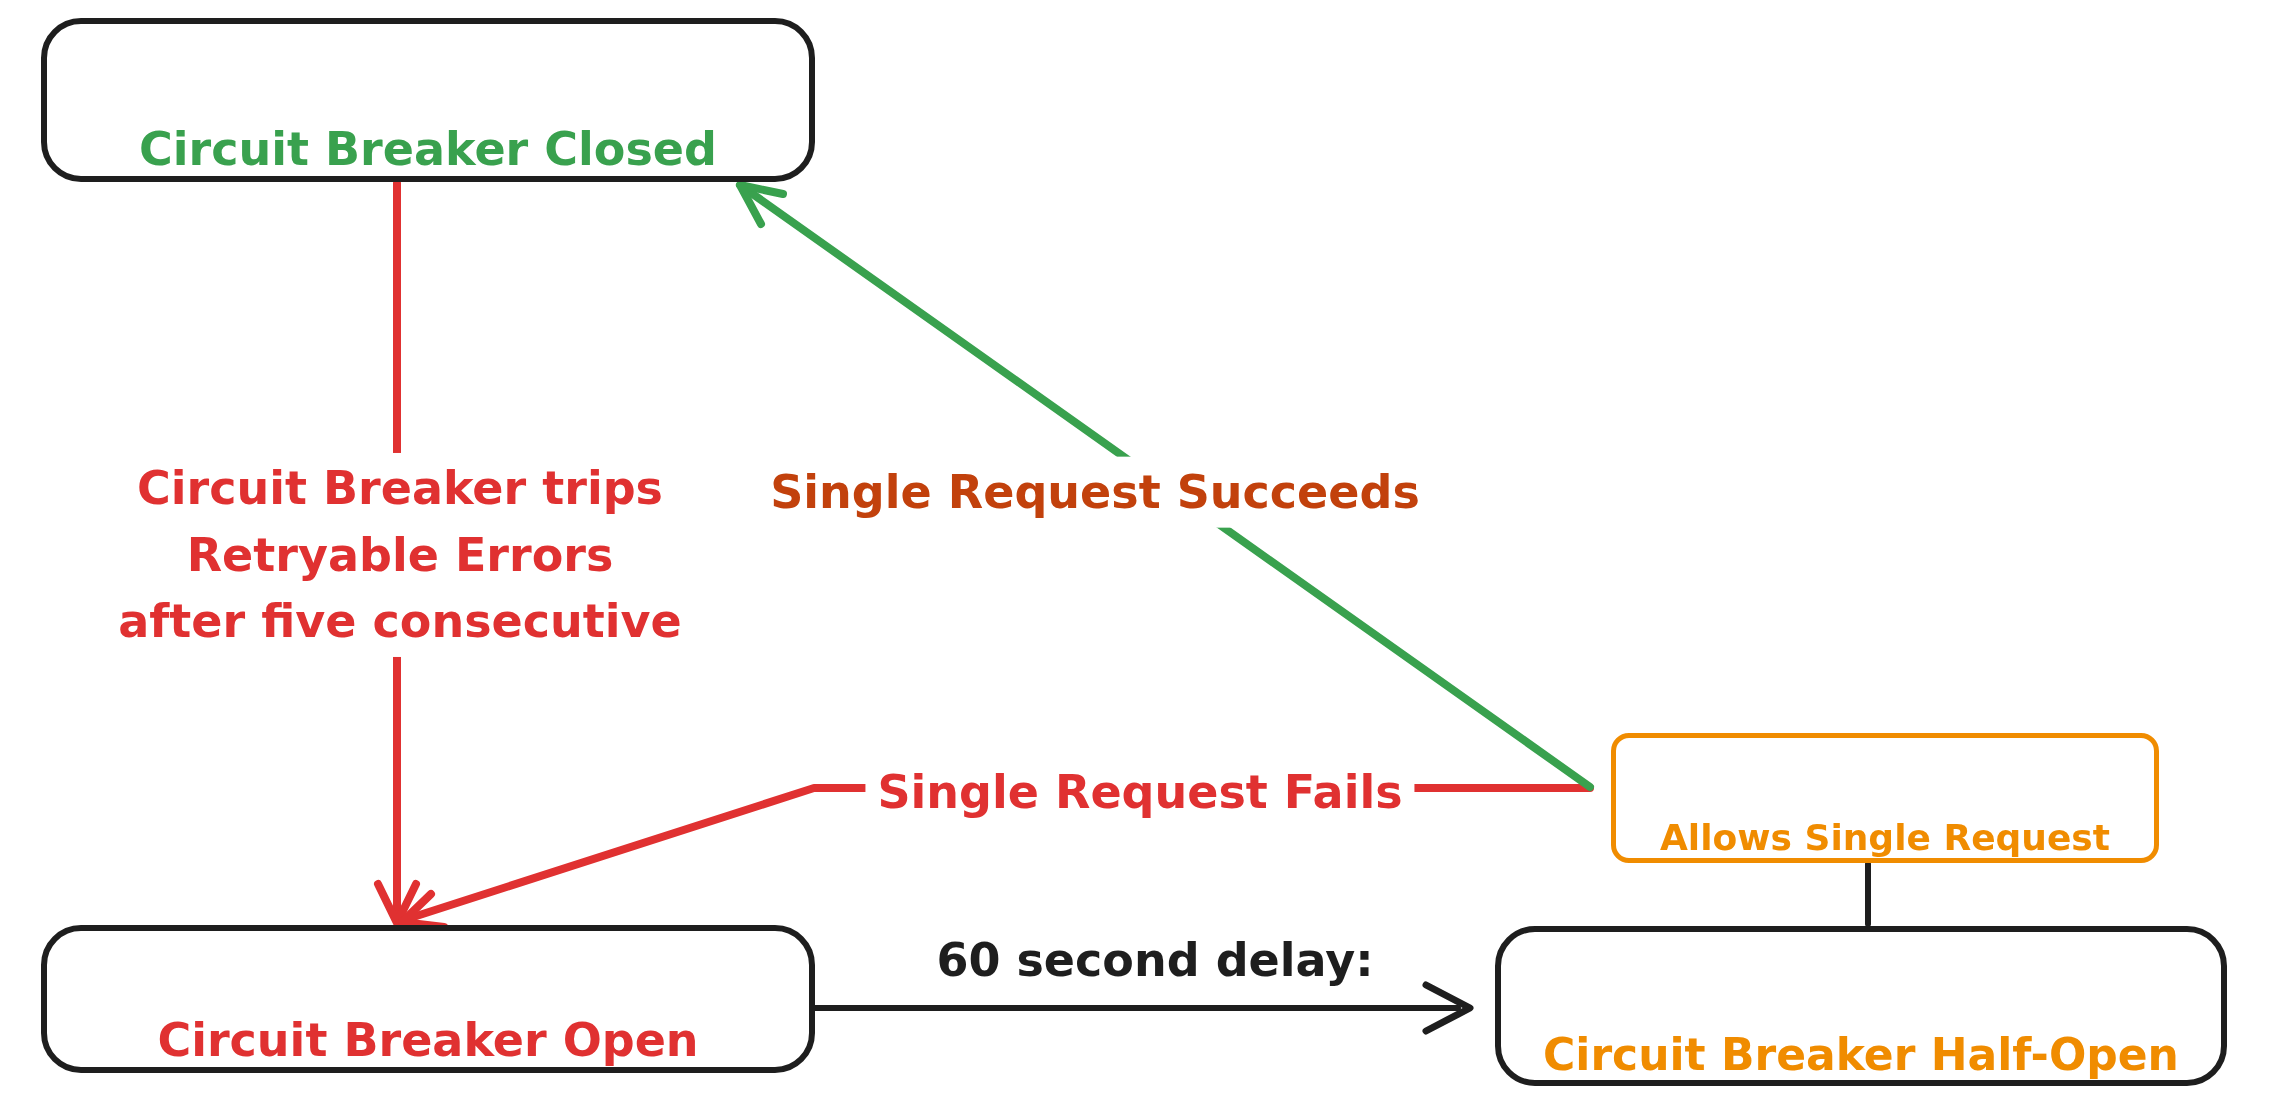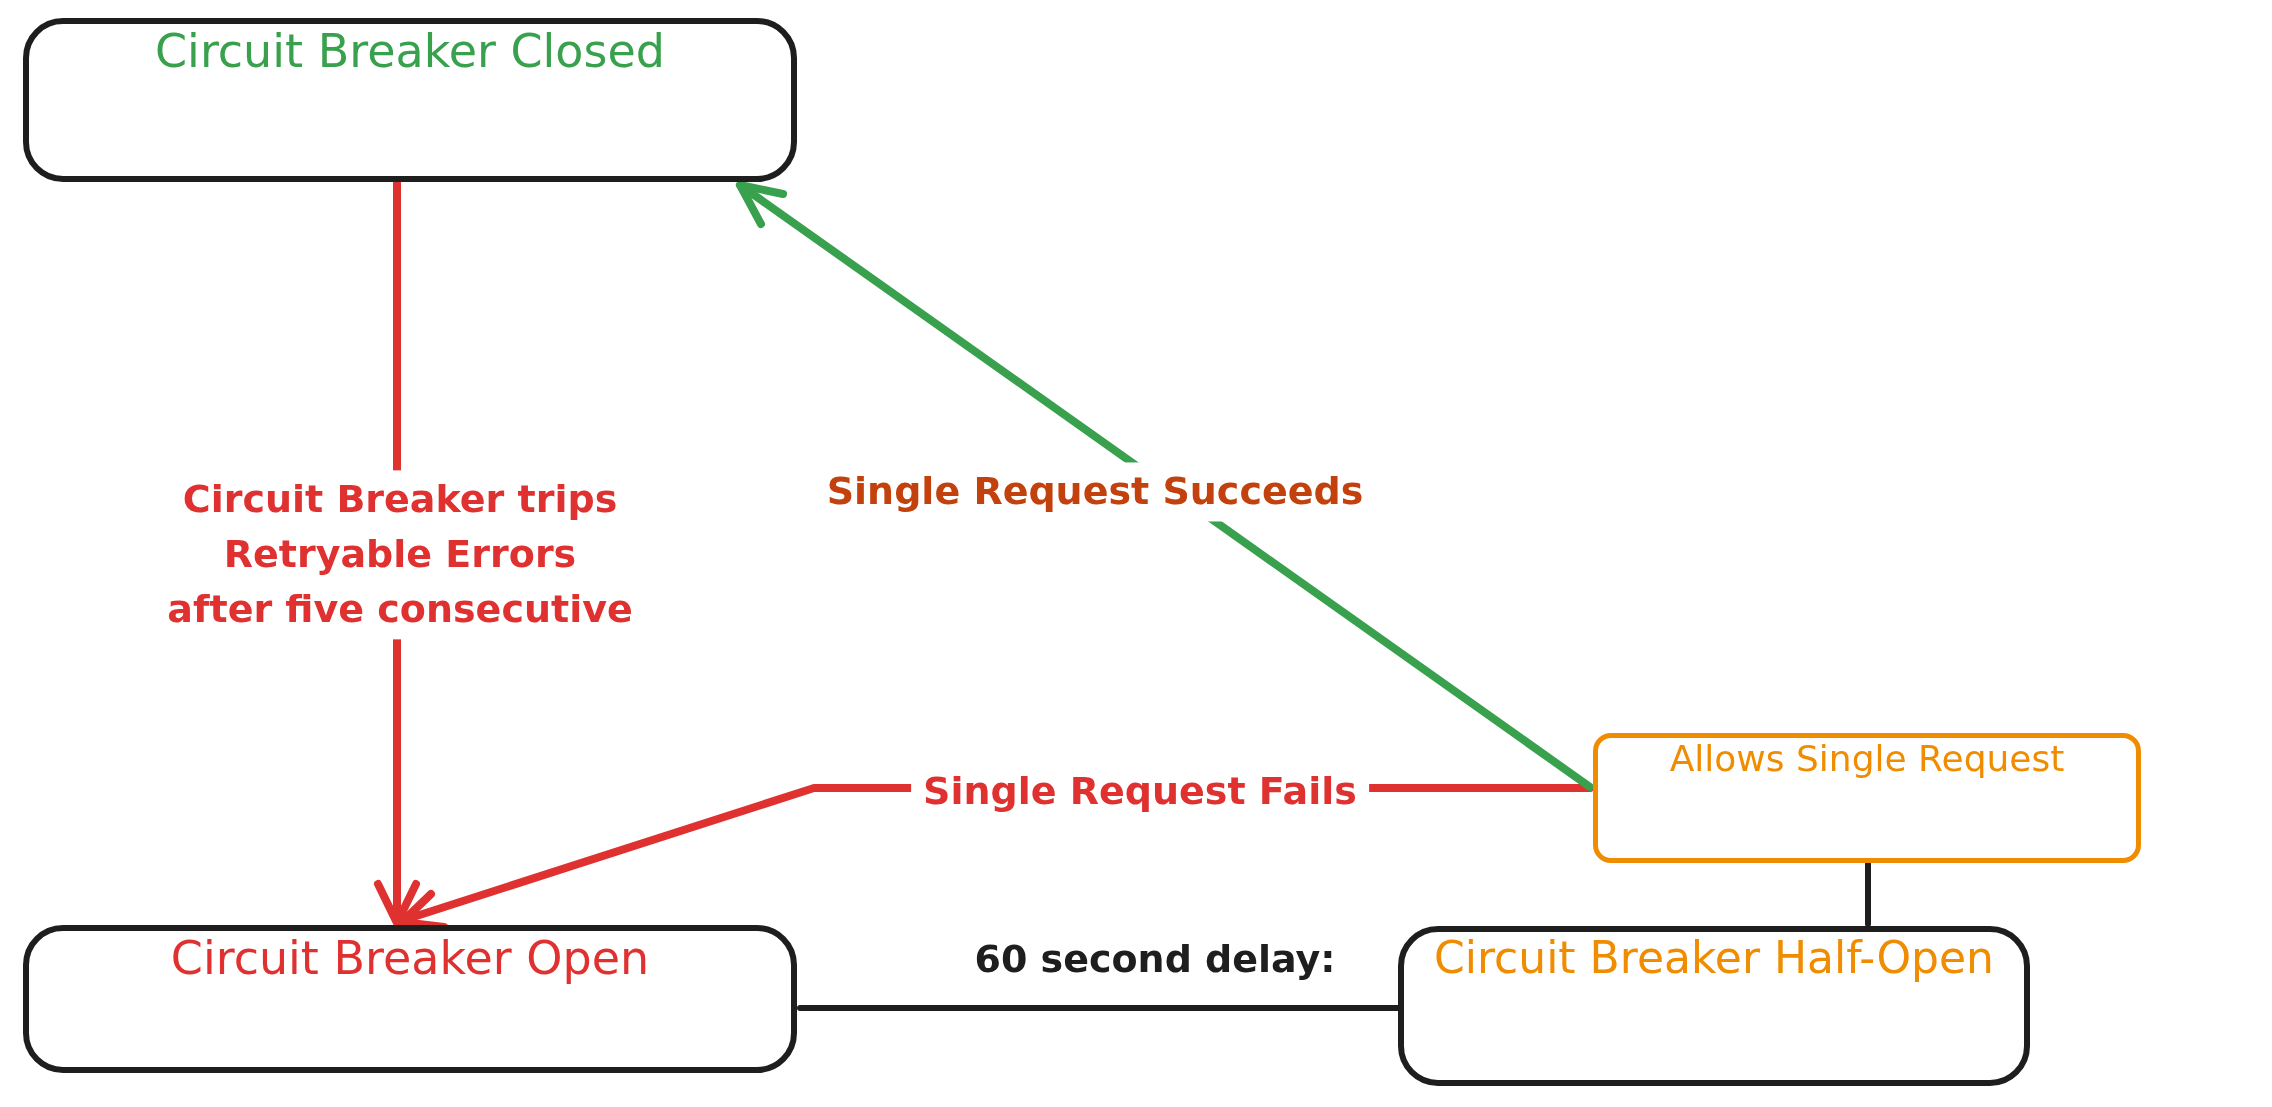--- a/index.html
+++ b/index.html
@@ -6,42 +6,43 @@
   .canvas{
     position:relative;
     width:2272px;height:1107px;
     background:#ffffff;
     font-family:"DejaVu Sans", sans-serif;
     overflow:hidden;
   }
   .edges-svg{position:absolute;left:0;top:0;}
   .node{
     position:absolute;
-    display:flex;align-items:flex-start;justify-content:center;
+    display:flex;align-items:flex-end;justify-content:center;
     background:#ffffff;
     border:6px solid #1e1e1e;
     border-radius:40px;
-    font-weight:normal;
+    font-weight:bold;
     text-align:center;
     box-sizing:border-box;
+    margin-left:18px;
   }
   .node-closed{left:23px;top:18px;width:774px;height:164px;color:#39a14e;font-size:46px;}
   .node-open{left:23px;top:925px;width:774px;height:148px;color:#e03131;font-size:46px;}
-  .node-half-open{left:1398px;top:926px;width:632px;height:160px;color:#f08c00;font-size:44px;}
+  .node-half-open{left:1477px;top:926px;width:732px;height:160px;color:#f08c00;font-size:44px;}
   .node-allows{
     left:1593px;top:733px;width:548px;height:130px;
     color:#f08c00;border:5px solid #f08c00;border-radius:18px;font-size:36px;
   }
   .edge-label{
     position:absolute;
     transform:translate(-50%,-50%);
     background:#ffffff;
     text-align:center;
     font-weight:bold;
-    font-size:38px;
+    font-size:46px;
     line-height:1.45;
     padding:2px 12px;
     white-space:nowrap;
   }
   .label-trips{left:400px;top:555px;color:#e03131;}
   .label-succeeds{left:1095px;top:492px;color:#c2410c;}
   .label-fails{left:1140px;top:792px;color:#e03131;}
   .label-delay{left:1155px;top:960px;color:#1e1e1e;}
 </style>
 </head>

